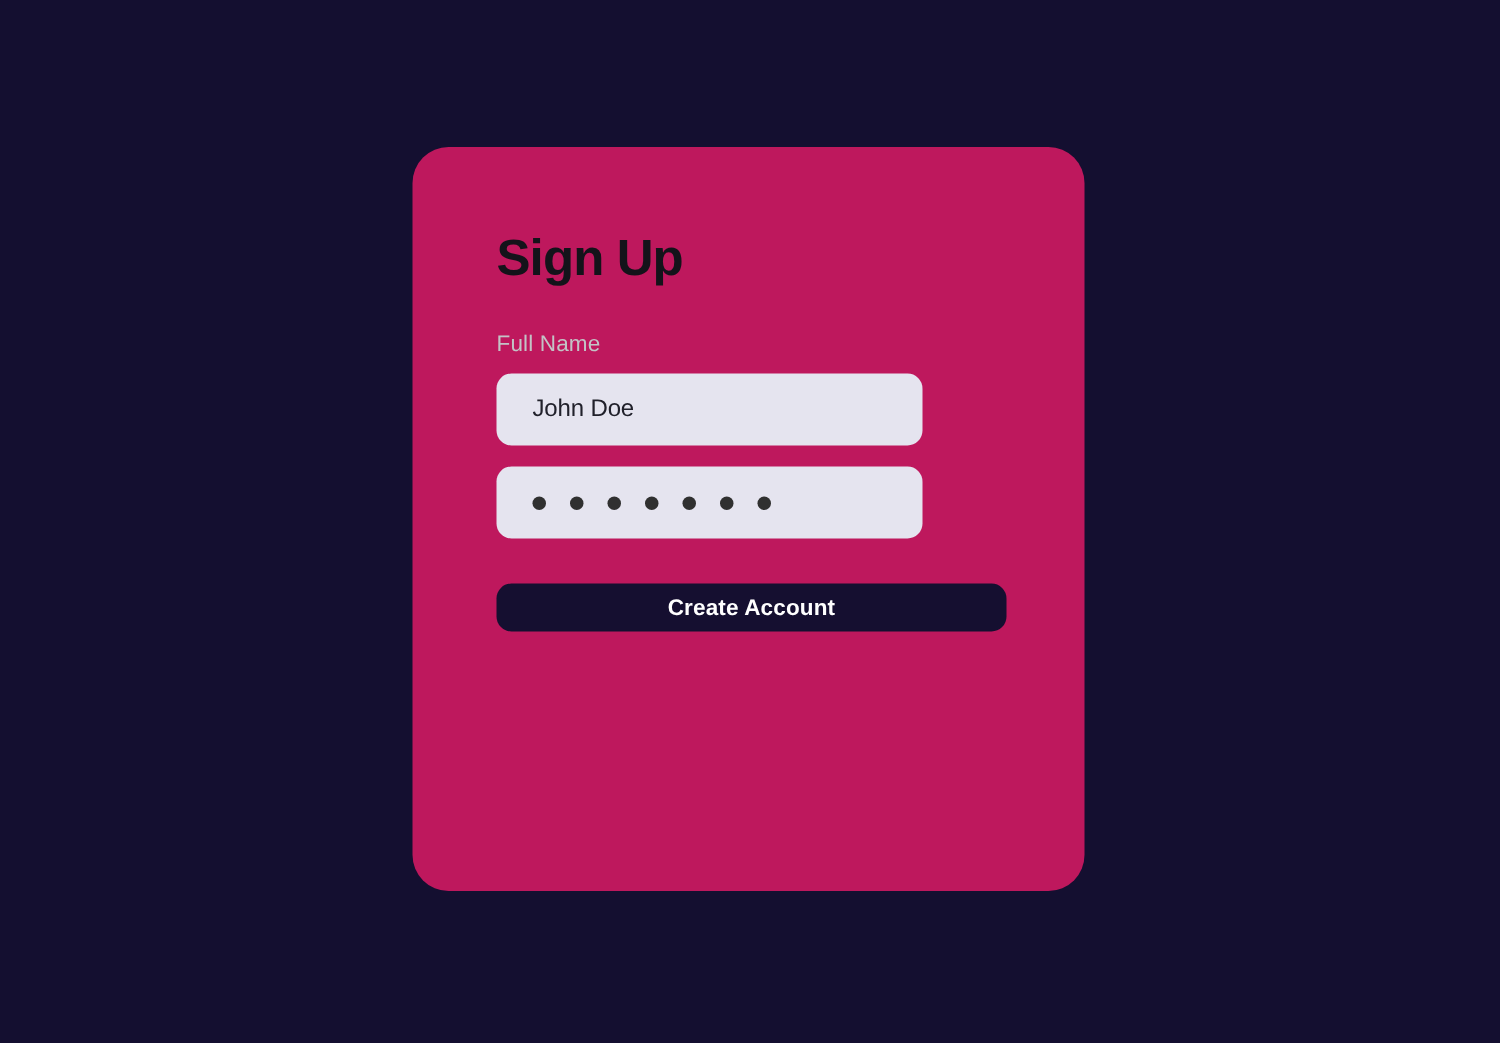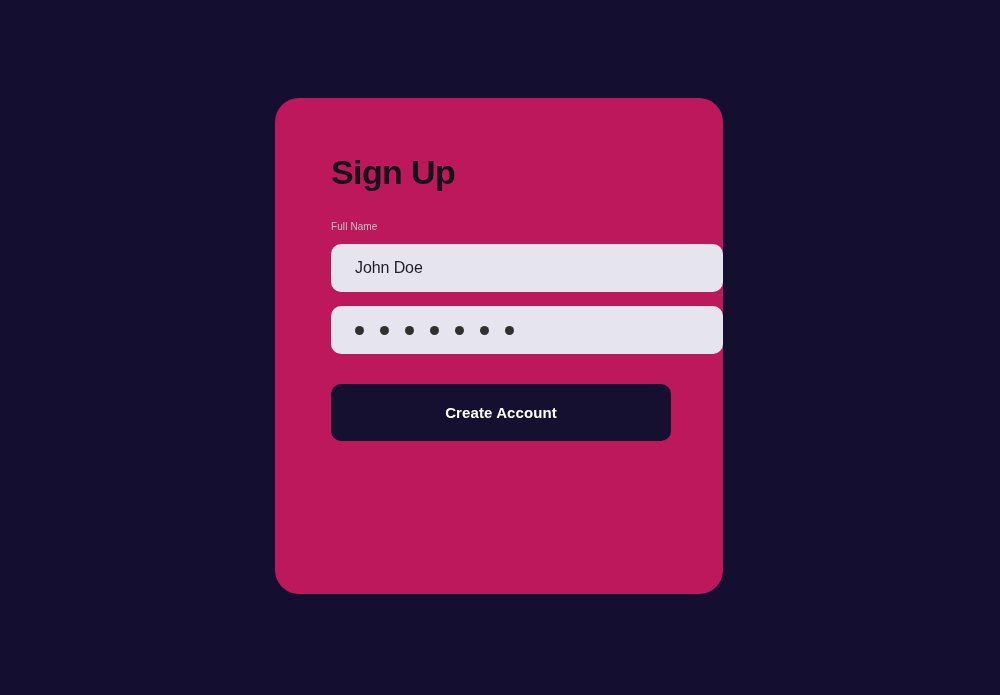--- a/index.html
+++ b/index.html
@@ -44,30 +44,30 @@
     letter-spacing: -0.6px;
     line-height: 1;
     margin: 0 0 33px 0;
     white-space: nowrap;
   }
   .field-group {
     margin-bottom: 14px;
   }
   .field-label {
     display: block;
-    font-size: 10px;
+    font-size: 15px;
     font-weight: 400;
     color: #c3c3c6;
     line-height: 1;
     margin-bottom: 12px;
     letter-spacing: 0.1px;
   }
   .field-input {
     box-sizing: border-box;
-    width: 392px;
+    width: 284px;
     height: 48px;
     background: #e5e4ef;
     border: none;
     border-radius: 10px;
     padding: 0 24px;
     font-family: "Liberation Sans", sans-serif;
     font-size: 16px;
     color: #21212b;
     outline: none;
     display: flex;
@@ -85,21 +85,21 @@
     width: 9px;
     height: 9px;
     border-radius: 50%;
     background: #303030;
     flex: 0 0 auto;
   }
   .submit-button {
     box-sizing: border-box;
     display: block;
     width: 340px;
-    height: 57px;
+    height: 32px;
     margin-top: 30px;
     background: #150f30;
     color: #ffffff;
     border: none;
     border-radius: 10px;
     font-family: "Liberation Sans", sans-serif;
     font-size: 15px;
     font-weight: 700;
     letter-spacing: 0.1px;
     cursor: pointer;

